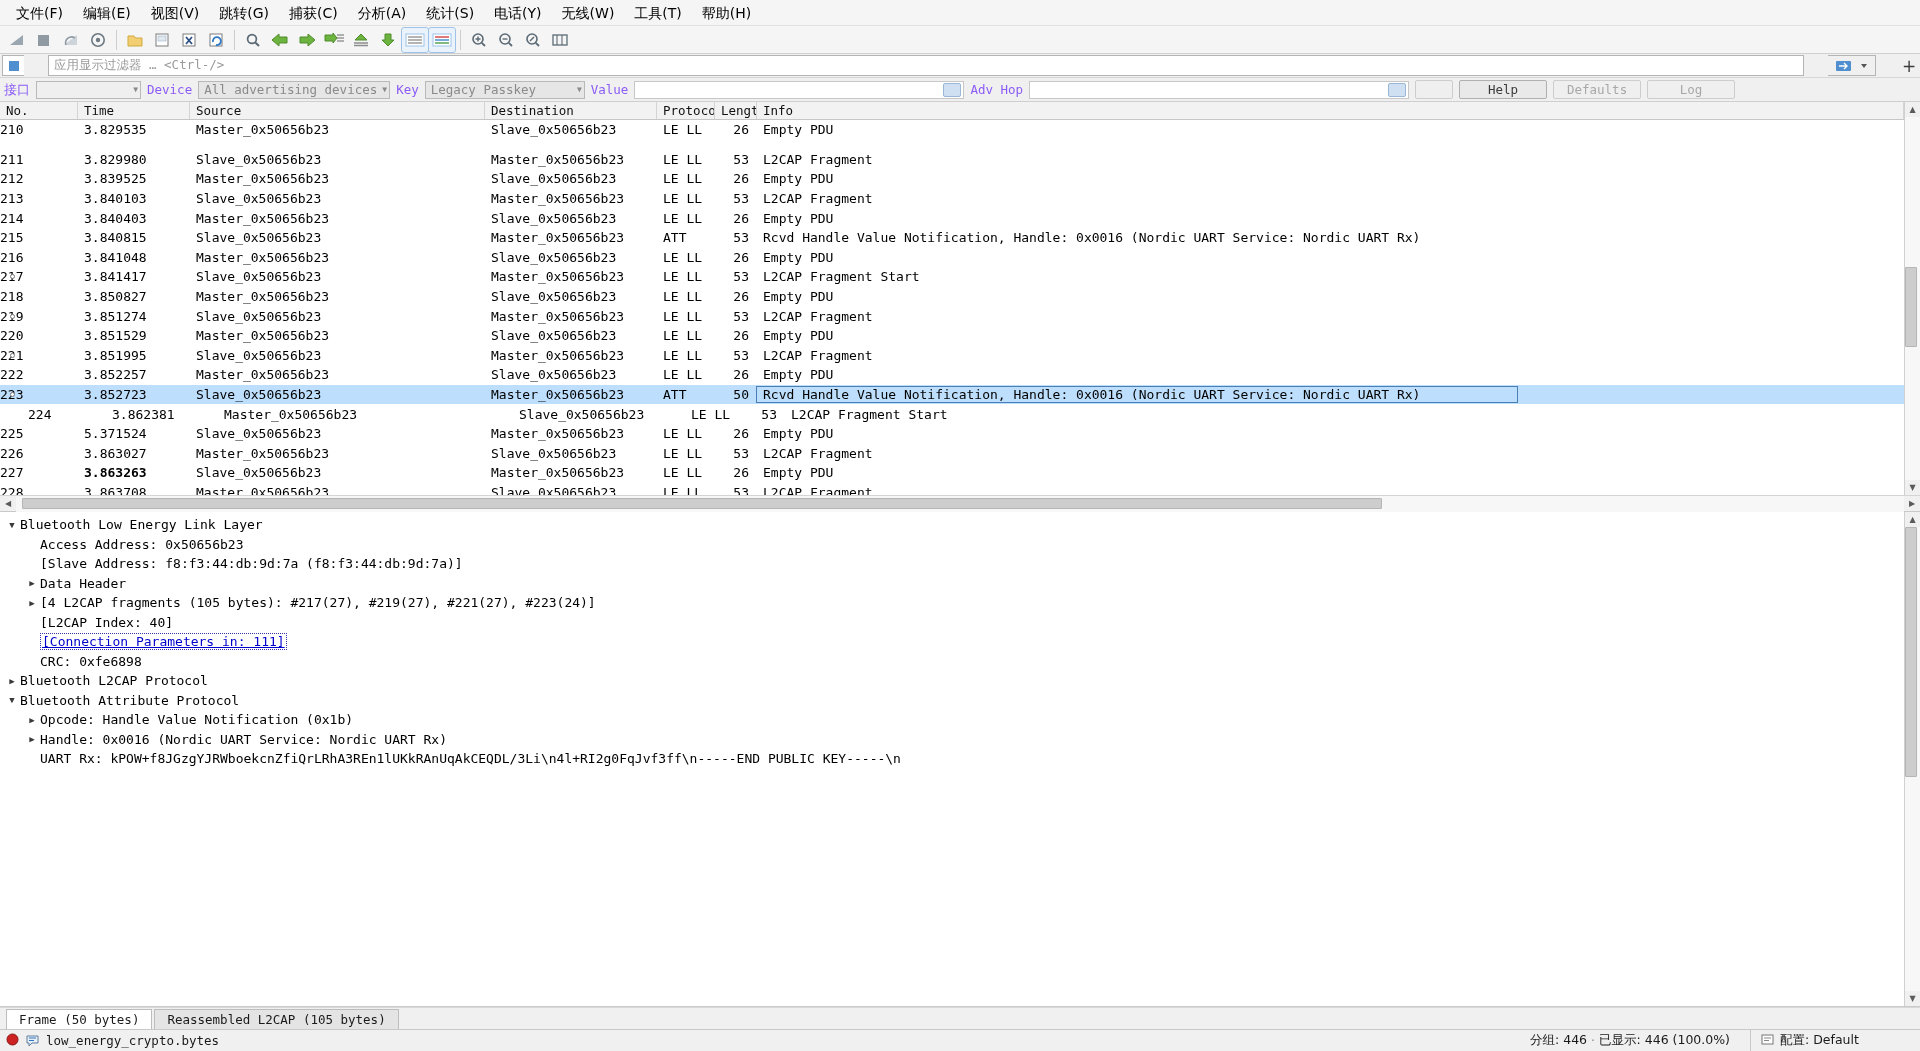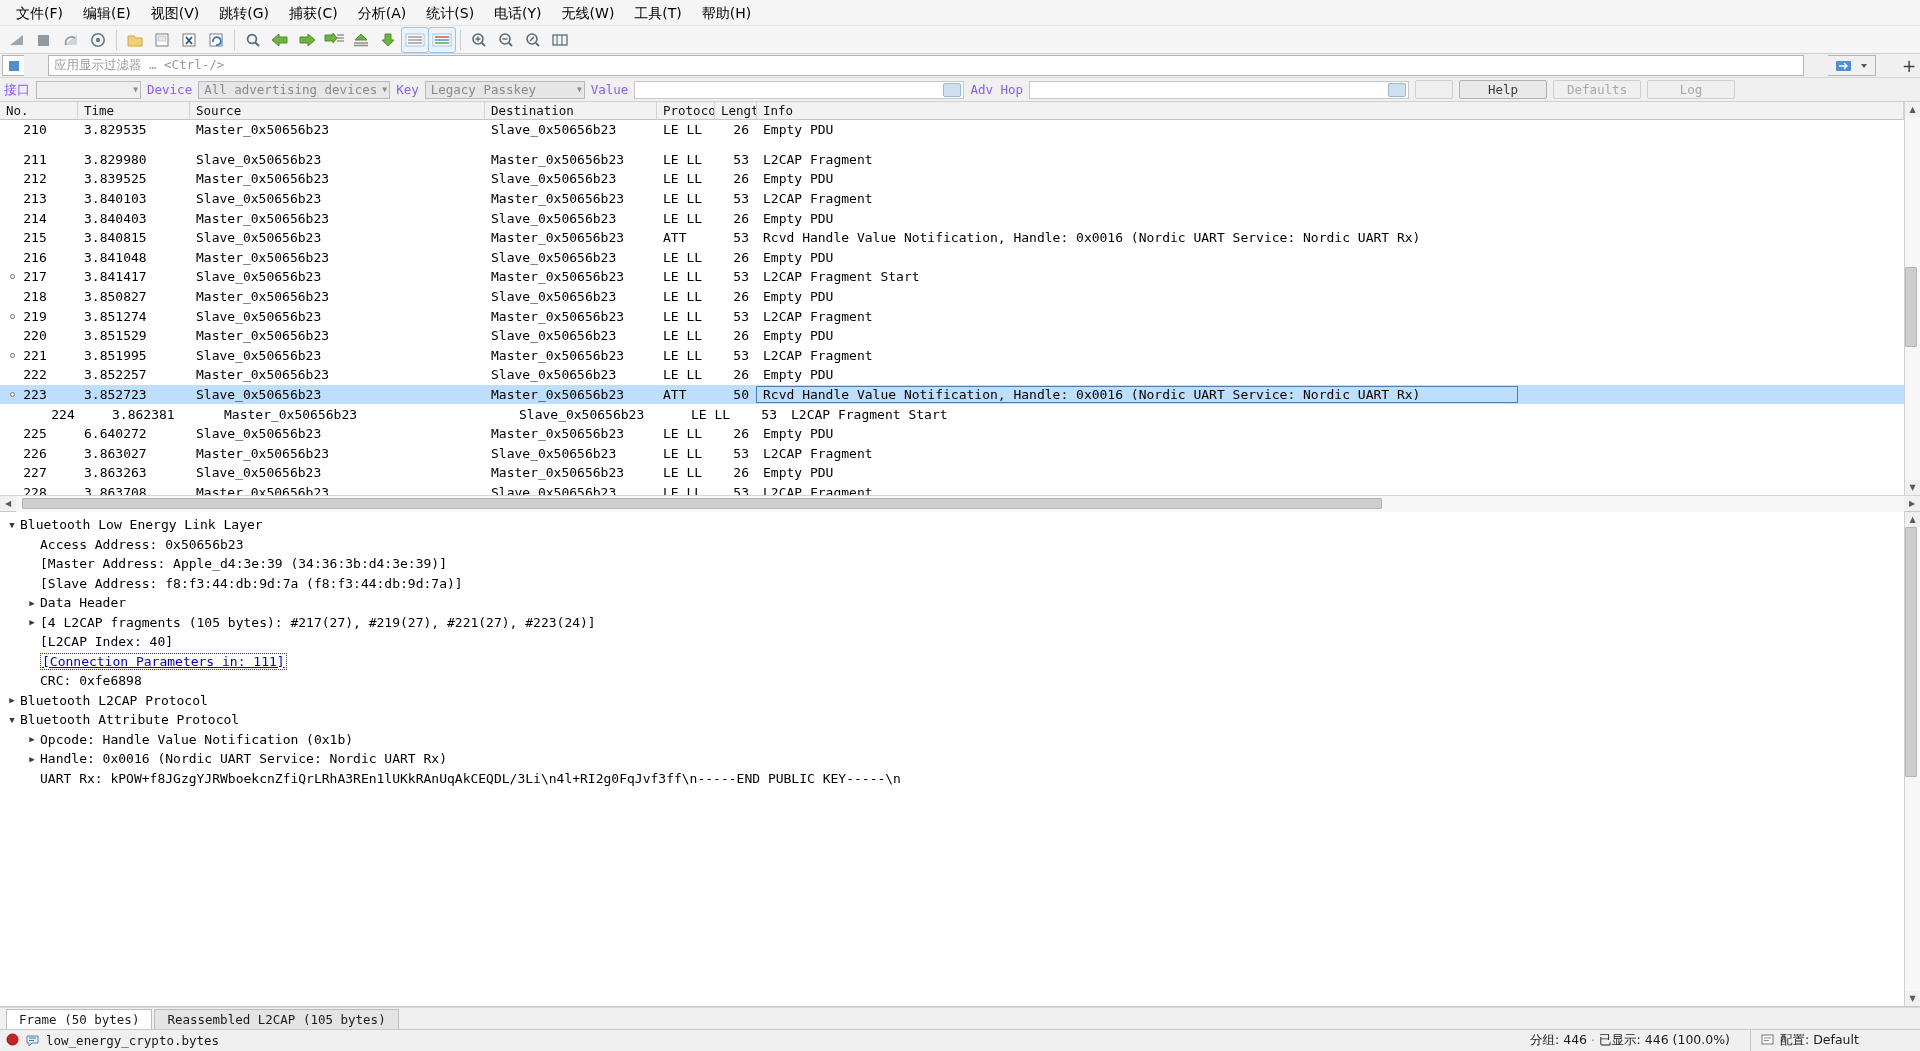--- a/index.html
+++ b/index.html
@@ -89,21 +89,21 @@
     font-family: "DejaVu Sans Mono", monospace; font-size: 12.5px; color: #111;
   }
   .plist-head .hc { padding-left: 6px; border-right: 1px solid #d4d4d4; line-height: 17px; overflow: hidden; white-space: nowrap; }
   .plist-body { flex: 1; position: relative; overflow: hidden; }
   .prow {
     height: 19.6px; display: flex; align-items: center;
     font-family: "DejaVu Sans Mono", monospace; font-size: 13px; color: #000; white-space: nowrap;
   }
   .prow.sel { background: #bddffd; }
   .prow .c { overflow: hidden; padding-left: 6px; }
-  .prow .c.num { text-align: center; padding-right: 8px; padding-left: 0; }
+  .prow .c.num { text-align: left; padding-right: 8px; padding-left: 0; }
   .prow .c.len { text-align: right; padding-right: 8px; padding-left: 0; }
   .dot { position: absolute; left: 10px; width: 5px; height: 5px; border-radius: 50%;
     border: 1px solid #777; background: #fff; }
   .infohl { outline: 1px solid #4a7fb5; }
 
   
   .vscroll { width: 16px; background: #f0f0f0; border-left: 1px solid #d0d0d0;
     display: flex; flex-direction: column; align-items: center; }
   .vscroll .arrowbox { width: 16px; height: 15px; display: flex; align-items: center; justify-content: center;
     background: #f0f0f0; font-size: 8px; color: #5a5a5a; }
@@ -479,39 +479,39 @@
               <div class="c num" style="width: 78px;">224</div>
               <div class="c " style="width: 112px;">3.862381</div>
               <div class="c " style="width: 295px;">Master_0x50656b23</div>
               <div class="c " style="width: 172px;">Slave_0x50656b23</div>
               <div class="c " style="width: 58px;">LE LL</div>
               <div class="c len" style="width: 42px;">53</div>
               <div class="c " style="width: 760px;">L2CAP Fragment Start</div>
             </div>
             <div class="prow" style="position: relative;">
               <div class="c num" style="width: 78px;">225</div>
-              <div class="c " style="width: 112px;">6.640272</div>
+              <div class="c " style="width: 112px;">5.371524</div>
               <div class="c " style="width: 295px;">Slave_0x50656b23</div>
               <div class="c " style="width: 172px;">Master_0x50656b23</div>
               <div class="c " style="width: 58px;">LE LL</div>
               <div class="c len" style="width: 42px;">26</div>
               <div class="c " style="width: 760px;">Empty PDU</div>
             </div>
             <div class="prow" style="position: relative;">
               <div class="c num" style="width: 78px;">226</div>
               <div class="c " style="width: 112px;">3.863027</div>
               <div class="c " style="width: 295px;">Master_0x50656b23</div>
               <div class="c " style="width: 172px;">Slave_0x50656b23</div>
               <div class="c " style="width: 58px;">LE LL</div>
               <div class="c len" style="width: 42px;">53</div>
               <div class="c " style="width: 760px;">L2CAP Fragment</div>
             </div>
             <div class="prow" style="position: relative;">
               <div class="c num" style="width: 78px;">227</div>
-              <div class="c " style="width: 112px;">3.863263</div>
+              <div class="c " style="width: 112px; font-weight: bold;">3.863263</div>
               <div class="c " style="width: 295px;">Slave_0x50656b23</div>
               <div class="c " style="width: 172px;">Master_0x50656b23</div>
               <div class="c " style="width: 58px;">LE LL</div>
               <div class="c len" style="width: 42px;">26</div>
               <div class="c " style="width: 760px;">Empty PDU</div>
             </div>
             <div class="prow" style="position: relative;">
               <div class="c num" style="width: 78px;">228</div>
               <div class="c " style="width: 112px;">3.863708</div>
               <div class="c " style="width: 295px;">Master_0x50656b23</div>
@@ -550,24 +550,20 @@
 
   <div class="detail-wrap">
     <div class="detail" id="detail-rows">
         <div class="drow" style="padding-left: 0px;">
           <span class="tw">▼</span>
           <span>Bluetooth Low Energy Link Layer</span>
         </div>
         <div class="drow" style="padding-left: 20px;">
           <span class="tw"></span>
           <span>Access Address: 0x50656b23</span>
-        </div>
-        <div class="drow" style="padding-left: 20px;">
-          <span class="tw"></span>
-          <span>[Master Address: Apple_d4:3e:39 (34:36:3b:d4:3e:39)]</span>
         </div>
         <div class="drow" style="padding-left: 20px;">
           <span class="tw"></span>
           <span>[Slave Address: f8:f3:44:db:9d:7a (f8:f3:44:db:9d:7a)]</span>
         </div>
         <div class="drow" style="padding-left: 20px;">
           <span class="tw">▶</span>
           <span>Data Header</span>
         </div>
         <div class="drow" style="padding-left: 20px;">

